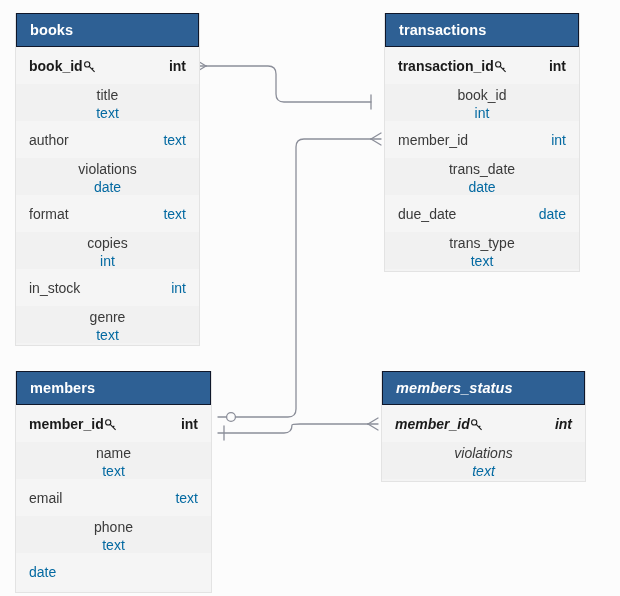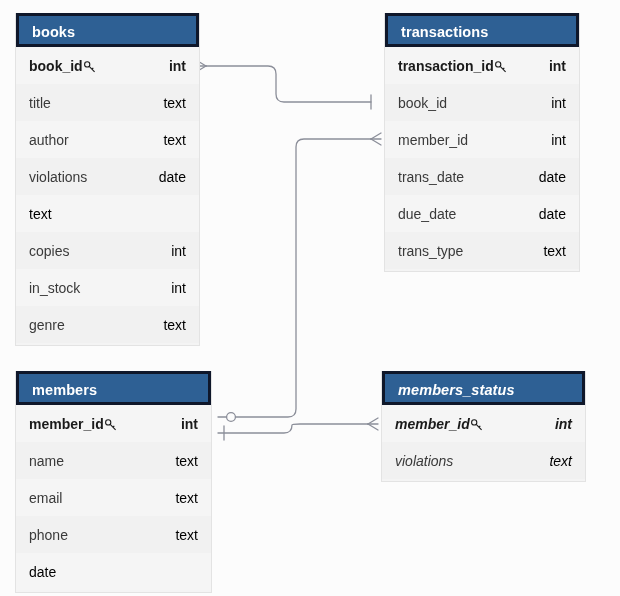--- a/index.html
+++ b/index.html
@@ -31,21 +31,21 @@
     position: absolute;
     box-sizing: border-box;
     background: #f4f4f4;
     border: 1px solid #e3e3e3;
     border-top: none;
   }
   .entity-header {
     box-sizing: border-box;
     height: 34px;
     background: #2e6094;
-    border: 3px solid #0f172a;
+    border: 1px solid #0f172a;
     color: #ffffff;
     font-size: 14.5px;
     font-weight: bold;
     line-height: 32px;
     padding-left: 13px;
     letter-spacing: 0.1px;
     white-space: nowrap;
     overflow: hidden;
   }
   .entity-rows {
@@ -54,37 +54,38 @@
   .row {
     box-sizing: border-box;
     height: 37px;
     display: flex;
     align-items: center;
     padding: 0 13px 0 13px;
     background: #f5f5f5;
   }
   .row.alt {
     background: #f1f1f1;
+    flex-direction: column;
   }
   .row .field {
     flex: 1 1 auto;
     font-size: 14px;
     color: #3a3a3a;
     white-space: nowrap;
     display: flex;
     align-items: center;
   }
   .row.pk .field {
     font-weight: bold;
     color: #1a1a1a;
   }
   .row .type {
     flex: 0 0 auto;
     font-size: 14px;
-    color: #000000;
+    color: #0369a1;
     white-space: nowrap;
   }
   .row.pk .type {
     font-weight: bold;
     color: #1a1a1a;
   }
   .key-icon {
     display: inline-block;
     width: 14px;
     height: 14px;
@@ -174,20 +175,21 @@
         <span class="field">author</span>
         <span class="type">text</span>
       </div>
 
       <div class="row alt">
         <span class="field">violations</span>
         <span class="type">date</span>
       </div>
 
       <div class="row">
+        <span class="field">format</span>
         <span class="type">text</span>
       </div>
 
       <div class="row alt">
         <span class="field">copies</span>
         <span class="type">int</span>
       </div>
 
       <div class="row">
         <span class="field">in_stock</span>

